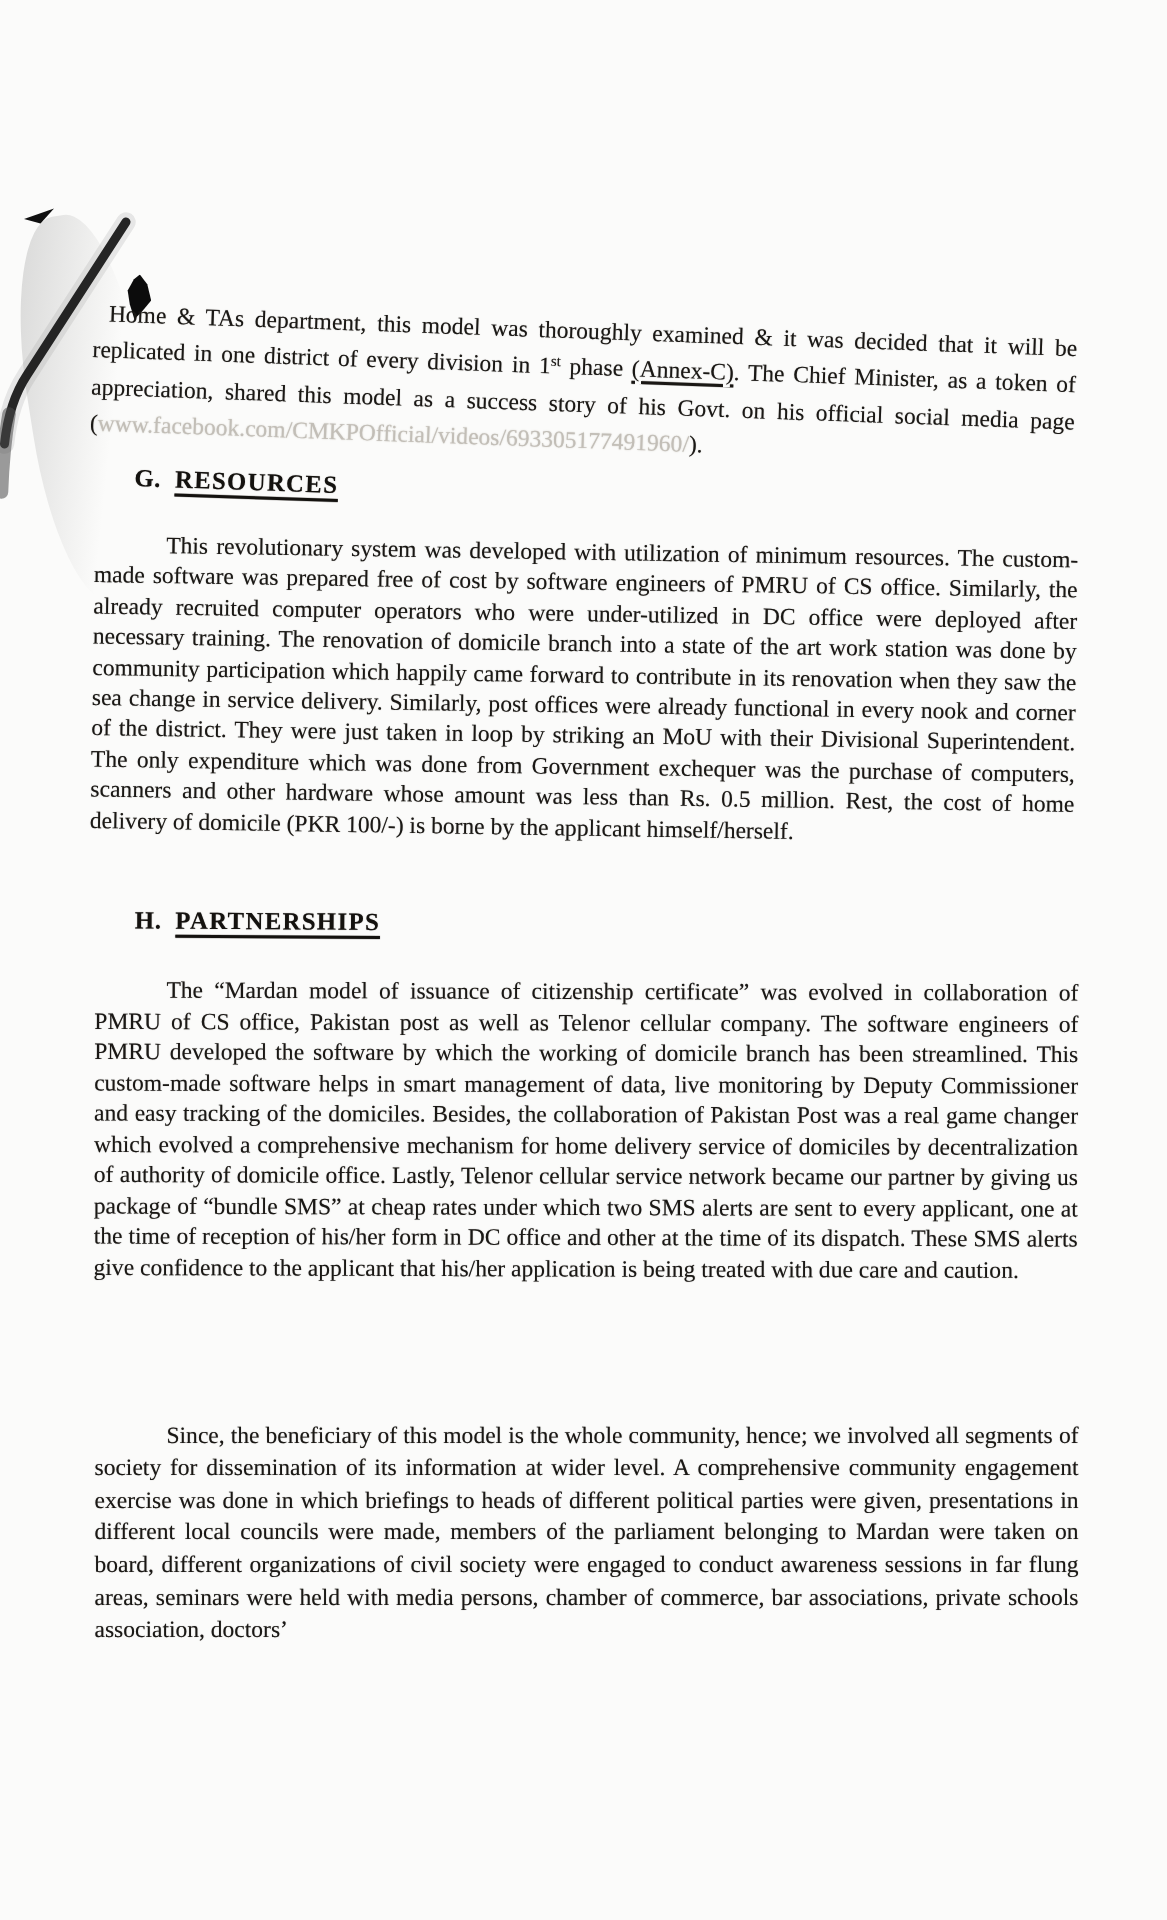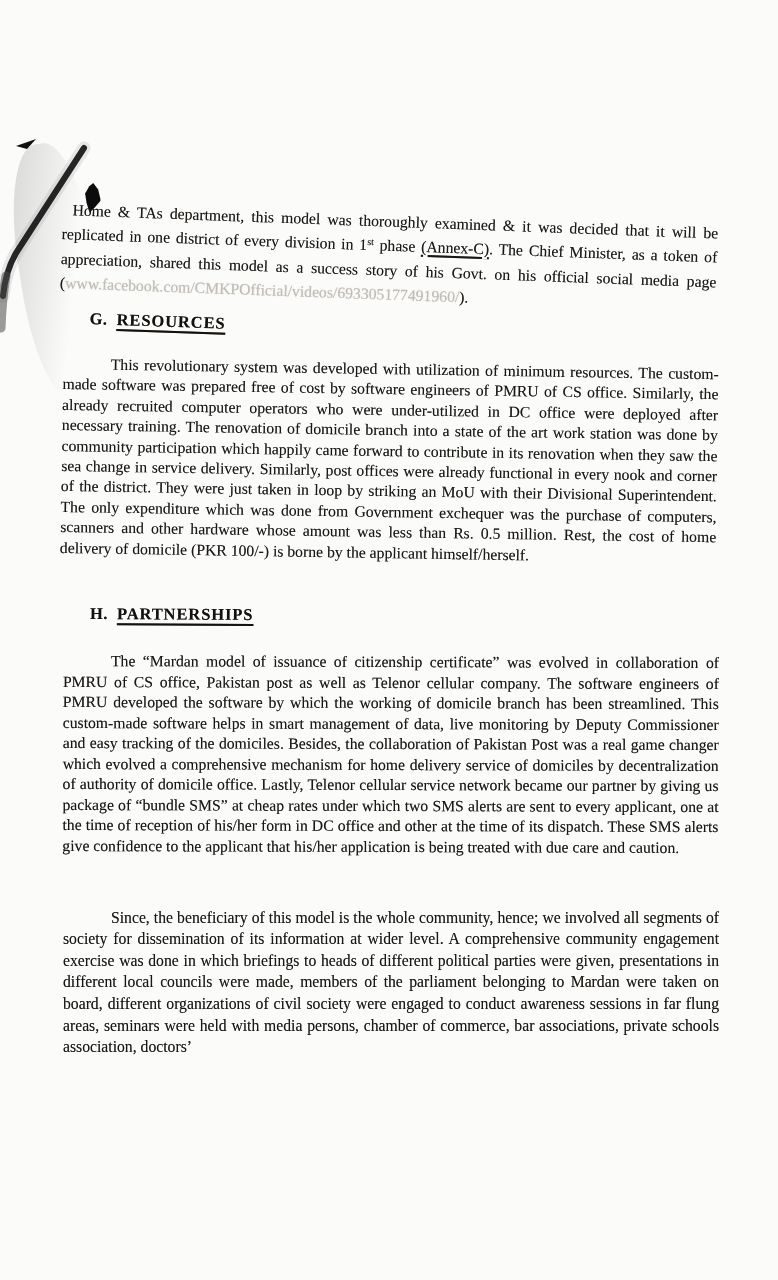--- a/index.html
+++ b/index.html
@@ -35,21 +35,21 @@
     transform-origin:0 0;
   }
   .para-h{
     top:635px;
     line-height:20.5px;
     text-indent:48px;
     transform:rotate(0.18deg);
     transform-origin:0 0;
   }
   .para-i{
-    top:891px;
+    top:931px;
     line-height:21.6px;
     text-indent:48px;
   }
   .heading{
     position:absolute;
     left:90px;
     font-size:16.5px;
     font-weight:bold;
     letter-spacing:.4px;
     color:#14120f;

